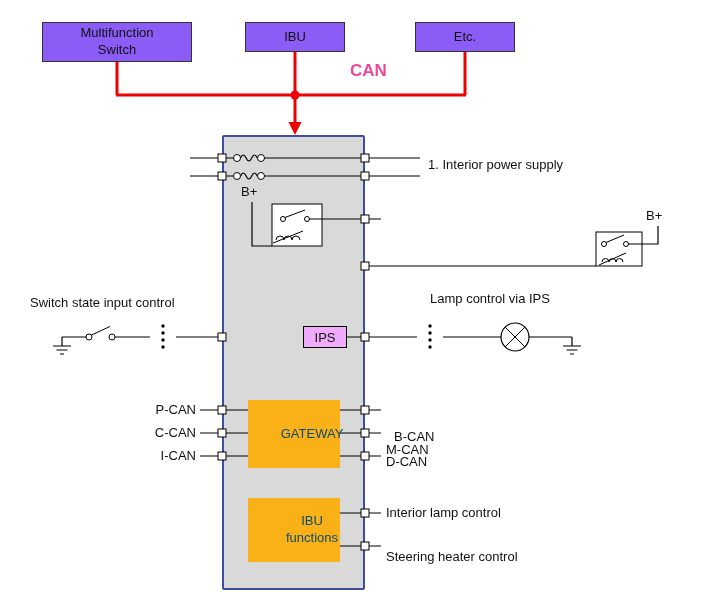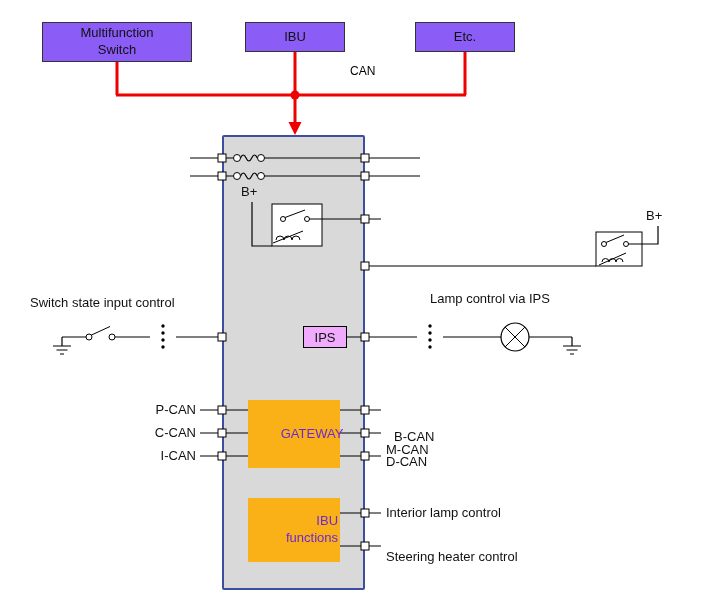--- a/index.html
+++ b/index.html
@@ -11,31 +11,31 @@
   .abs { position:absolute; box-sizing:border-box; }
   .node-box {
     background:#8b5cf6; border:1px solid #333;
     display:flex; align-items:center; justify-content:center;
     text-align:center; white-space:pre-line; line-height:1.3; z-index:2;
   }
   .module {
     background:#D9D9D9; border:2px solid #3D4DA0; border-radius:2px; z-index:0;
   }
   .orange-box {
-    background:#F9B117; color:#6d28d9;
+    background:#F9B117; color:#0c4a6e;
     display:flex; align-items:center; justify-content:center;
-    text-align:right; white-space:pre-line; line-height:1.3; z-index:2;padding-left:36px;
+    text-align:center; white-space:pre-line; line-height:1.3; z-index:2;padding-left:36px;
   }
   .ips-box {
     background:#f0abfc; border:1px solid #000;
     display:flex; align-items:center; justify-content:center; z-index:2;
   }
   .lbl { position:absolute; line-height:14px; white-space:nowrap; z-index:3; }
   .lbl-r { text-align:right; }
-  .can-lbl { color:#000000; font-size:12px; }
+  .can-lbl { color:#ec4899; font-size:17px;font-weight:bold; }
   svg.overlay { position:absolute; left:0; top:0; z-index:1; pointer-events:none; }
 </style>
 </head>
 <body>
 
 <div class="canvas">
 
   <div class="abs module" style="left:222px; top:135px; width:143px; height:455px;"></div>
 
   <div class="abs node-box" style="left:42px; top:22px; width:150px; height:40px;">
@@ -156,20 +156,21 @@
       <rect x="361" y="406" width="8" height="8"></rect>
       <rect x="361" y="429" width="8" height="8"></rect>
       <rect x="361" y="452" width="8" height="8"></rect>
       <rect x="361" y="509" width="8" height="8"></rect>
       <rect x="361" y="542" width="8" height="8"></rect>
     </g>
   </svg>
 
   <div class="lbl can-lbl" style="left:350px; top:64px;">CAN</div>
 
+  <div class="lbl" style="left:428px; top:158px;">1. Interior power supply</div>
 
   <div class="lbl" style="left:241px; top:185px;">B+</div>
 
 
   <div class="lbl" style="left:646px; top:209px;">B+</div>
 
   <div class="lbl" style="left:30px; top:296px;">Switch state input control</div>
 
   <div class="lbl" style="left:430px; top:292px;">Lamp control via IPS</div>
 

